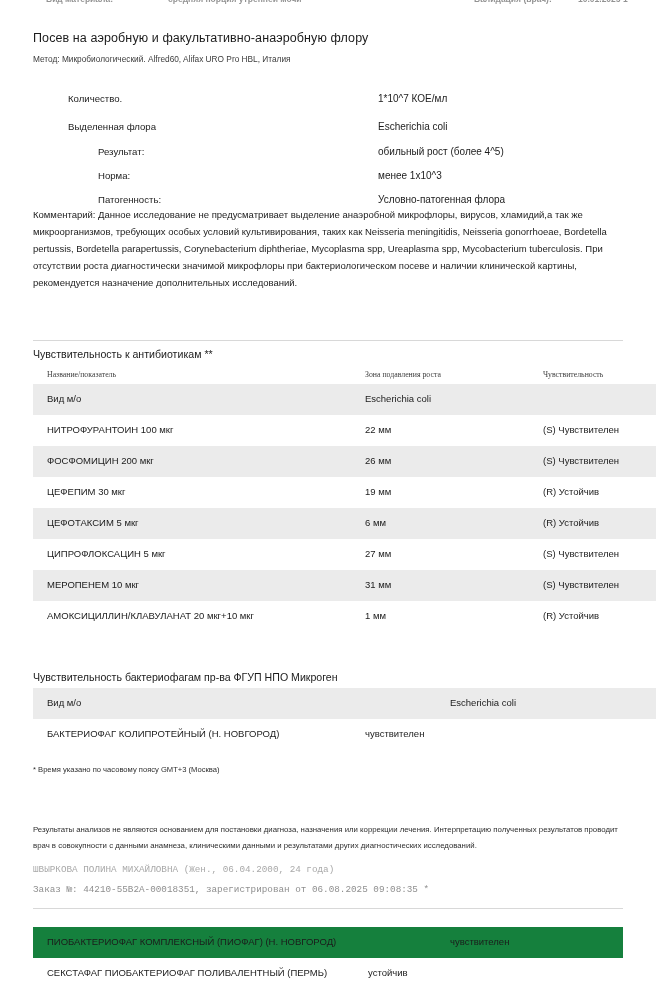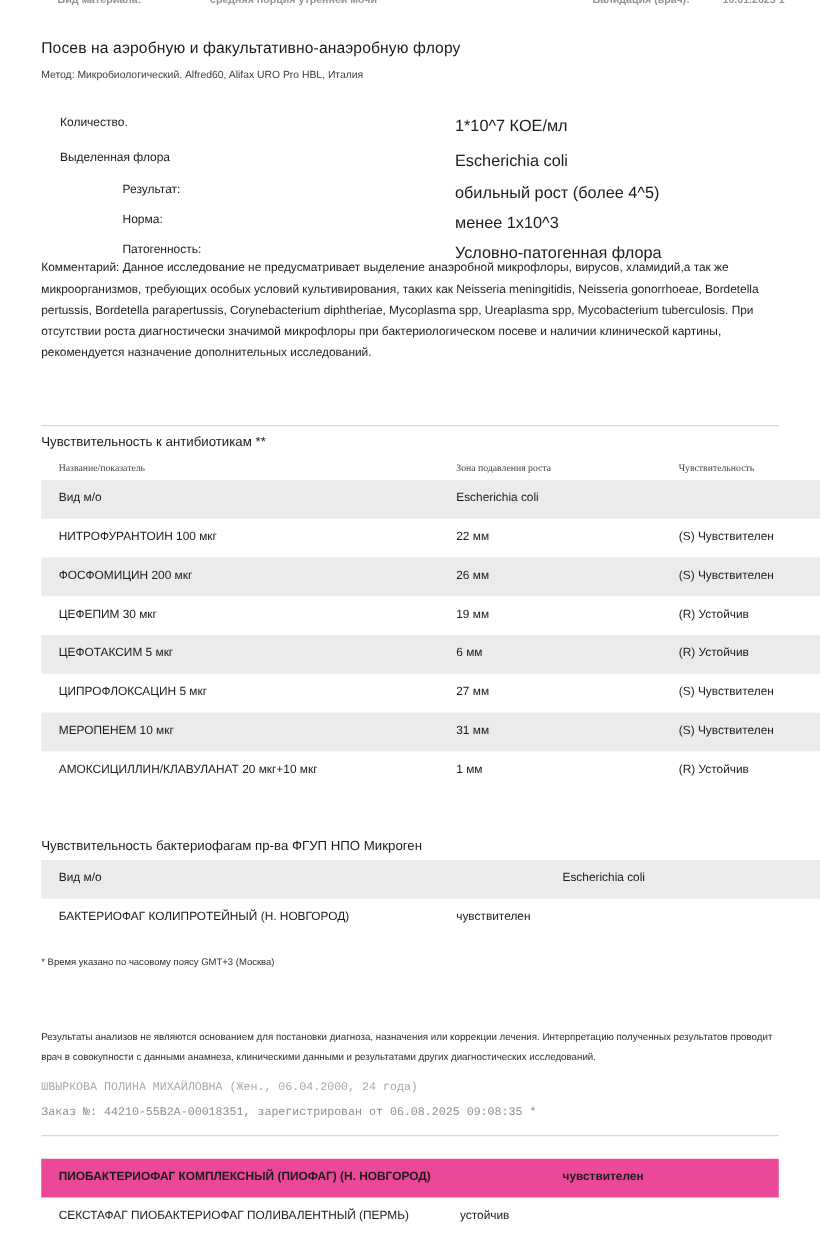--- a/index.html
+++ b/index.html
@@ -63,26 +63,26 @@
     white-space: nowrap;
   }
 
   
   .kv {
     position: absolute;
     font-size: 9.6px;
     color: #1c1c1c;
     white-space: nowrap;
   }
-  .kv.lvl1 { left: 48px; text-align: center; }
+  .kv.lvl1 { left: 68px; text-align: center; }
   .kv.lvl2 { left: 98px; }
   .kvval {
     position: absolute;
-    left: 364px;
-    font-size: 13px;
+    left: 378px;
+    font-size: 10px;
     color: #1c1c1c;
     white-space: nowrap;
   }
 
   
   .comment {
     position: absolute;
     left: 33px;
     top: 206px;
     width: 586px;
@@ -176,21 +176,21 @@
     font-family: Liberation Mono, monospace;
   }
 
   
   .bottom-row {
     position: absolute;
     left: 33px;
     width: 590px;
     height: 31px;
   }
-  .bottom-row.alt { background: #ec4899; font-weight: bold; }
+  .bottom-row.alt { background: #15803d; }
   .bottom-row .c {
     position: absolute;
     font-size: 9.5px;
     color: #1b1b1b;
     white-space: nowrap;
     top: 9px;
   }
 </style>
 </head>
 <body>

